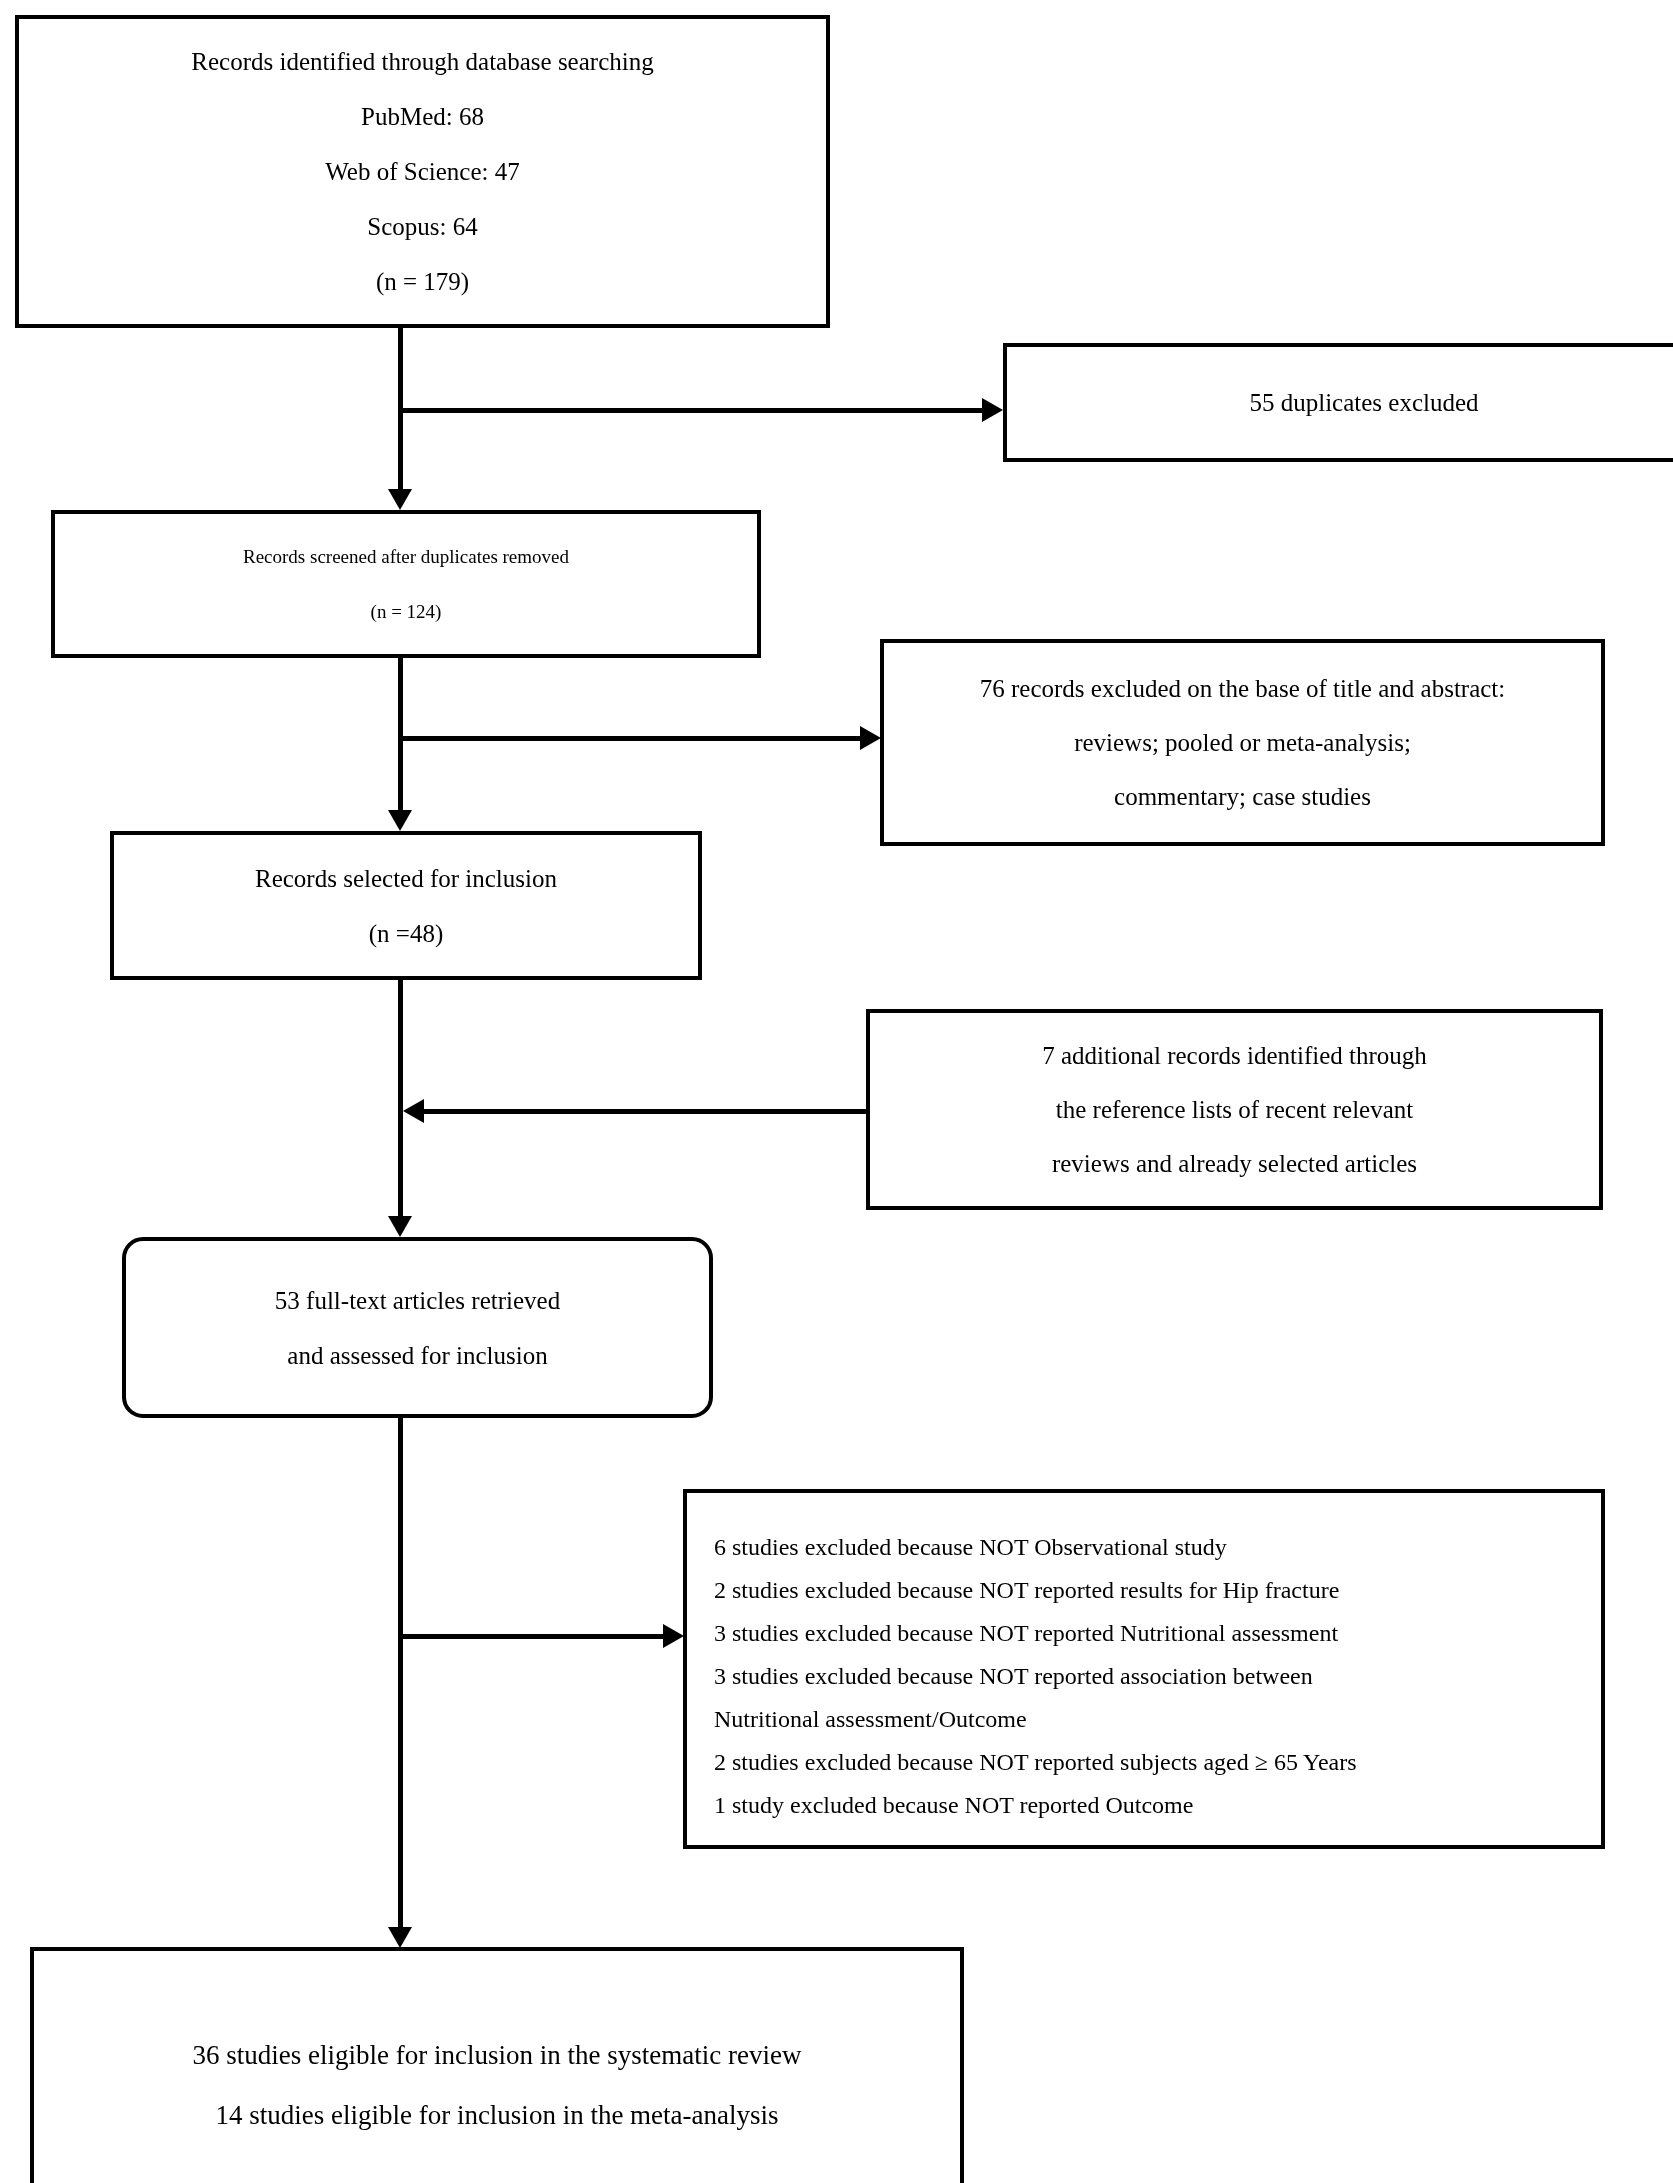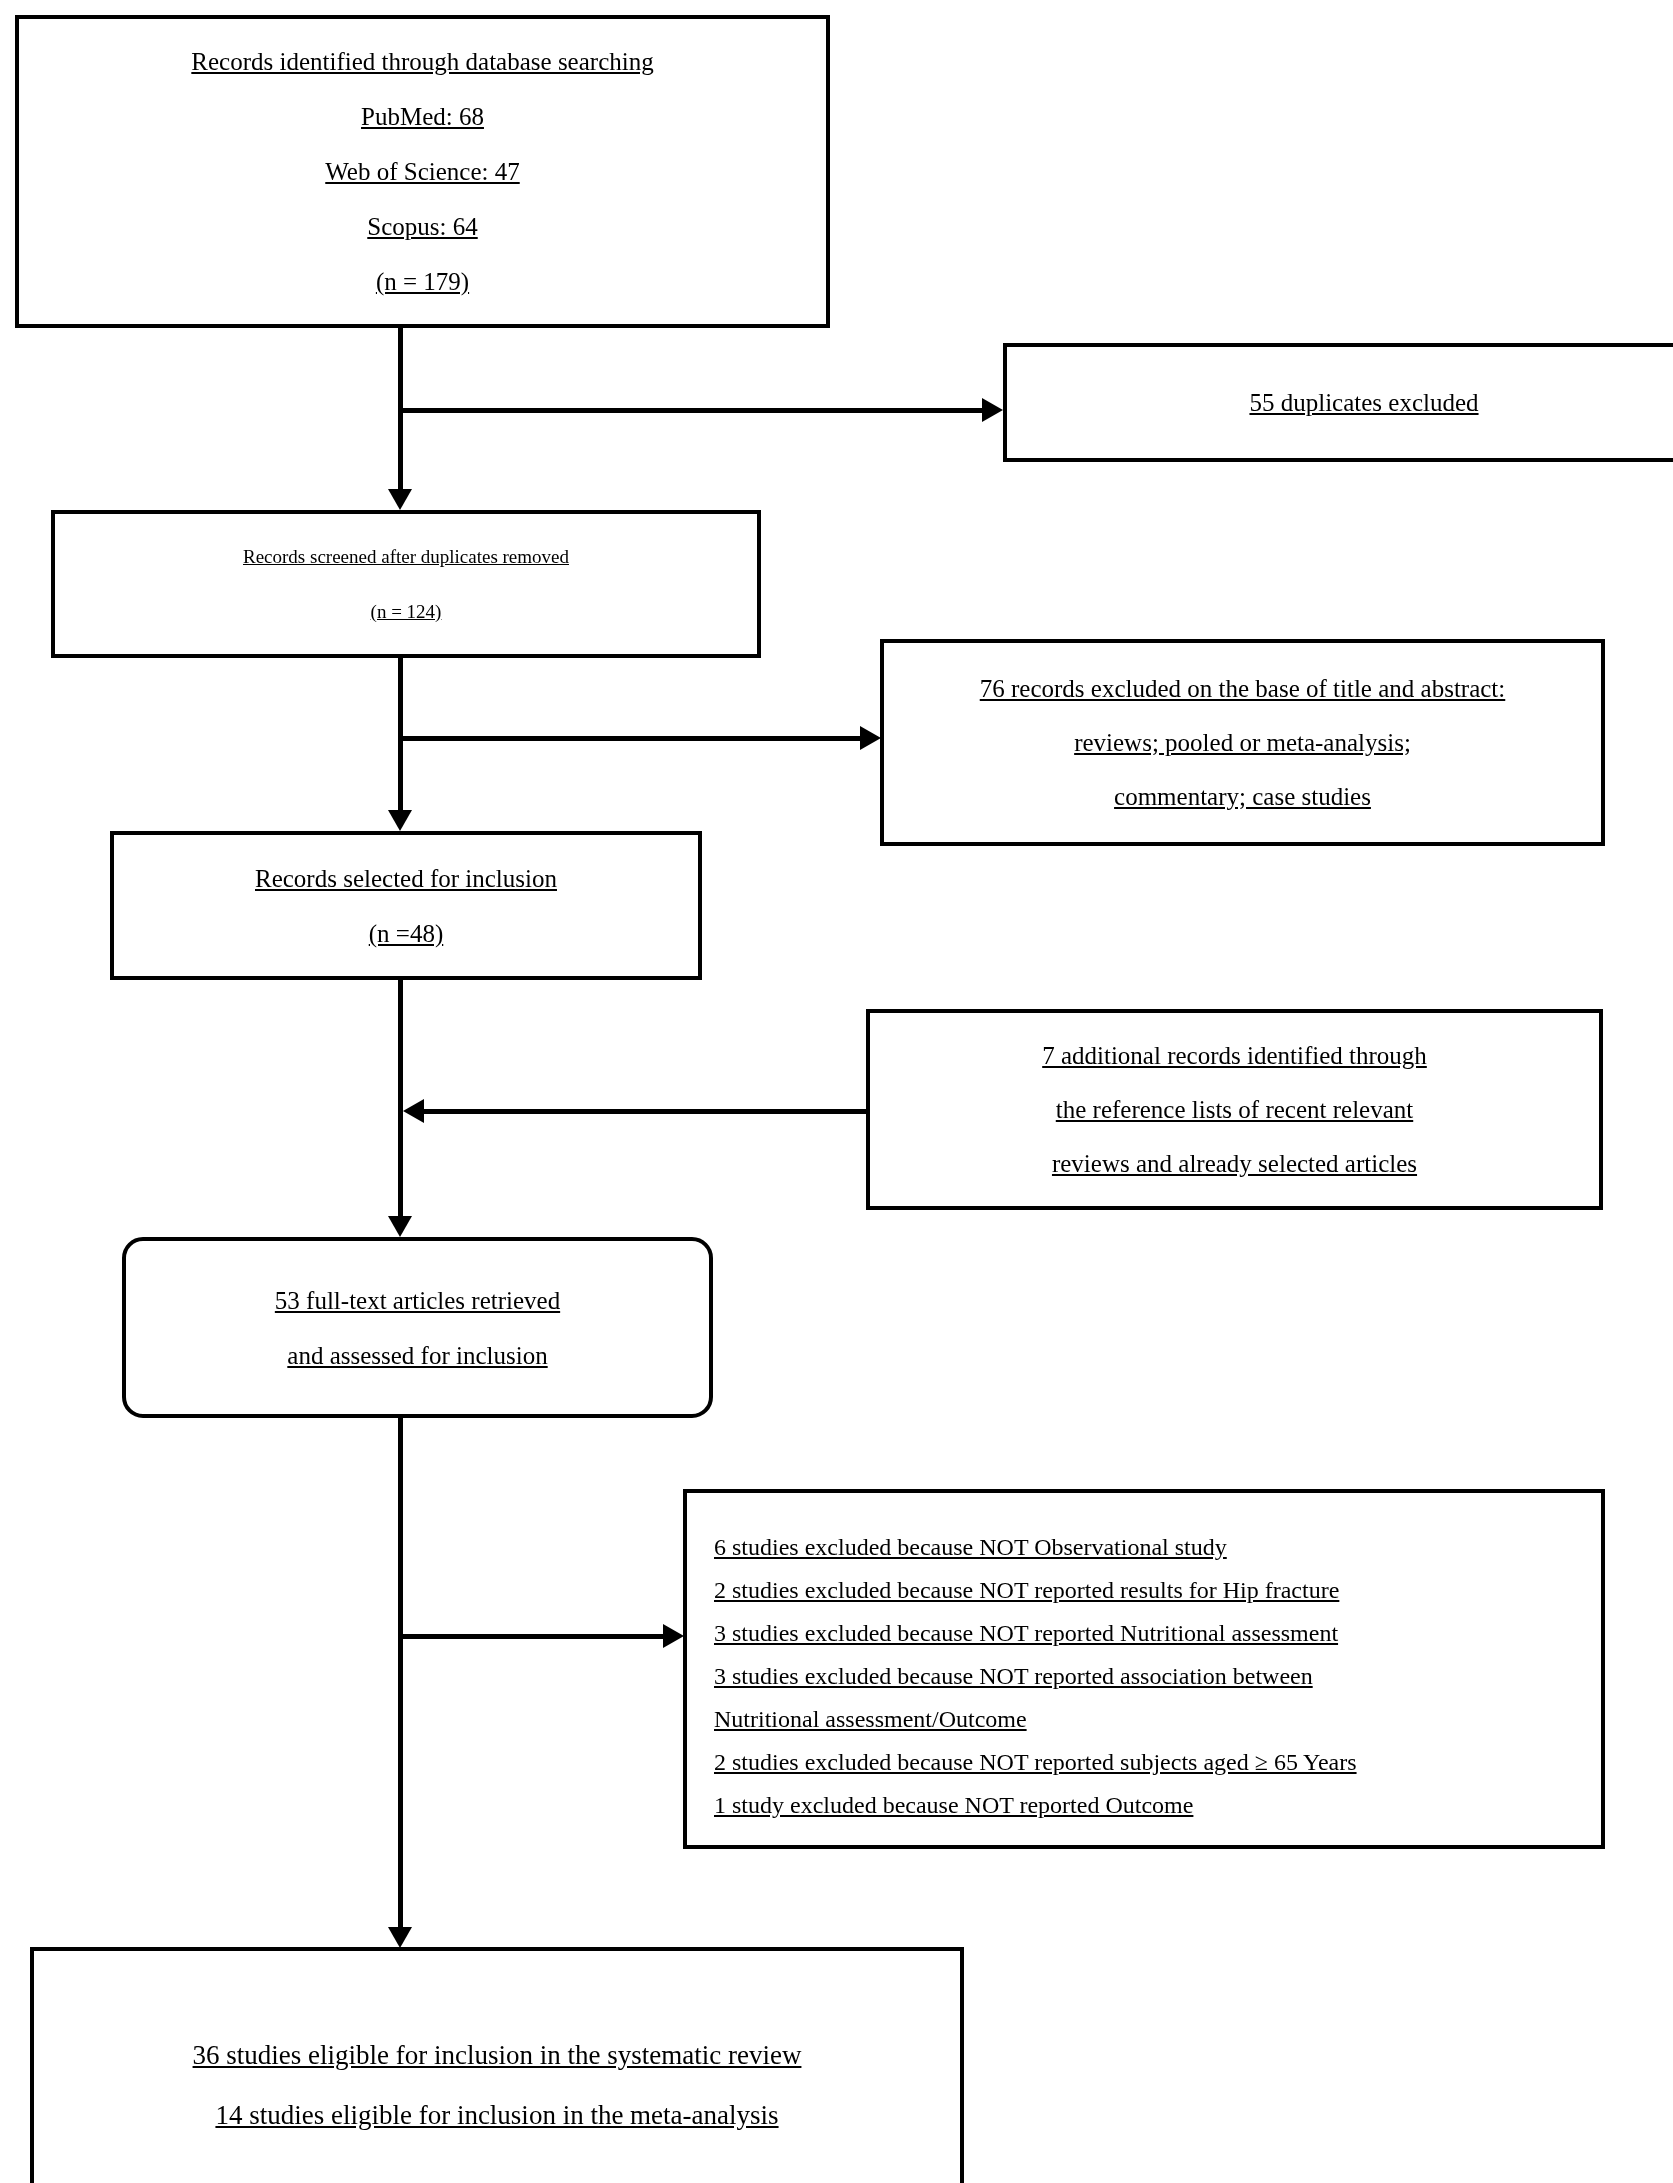--- a/index.html
+++ b/index.html
@@ -13,21 +13,20 @@
   }
   .box{
     position:absolute;
     box-sizing:border-box;
     border:4px solid #000;
     background:#fff;
     display:flex;
     flex-direction:column;
     justify-content:center;
     text-align:center;
-    text-decoration:underline;
   }
   .bline{white-space:nowrap;}
   
   #box-identified{left:15px;top:15px;width:815px;height:313px;font-size:25px;line-height:55px;}
   #box-screened{left:51px;top:510px;width:710px;height:148px;font-size:19px;line-height:55px;}
   #box-selected{left:110px;top:831px;width:592px;height:149px;font-size:25px;line-height:55px;}
   #box-fulltext{left:122px;top:1237px;width:591px;height:181px;font-size:25px;line-height:55px;border-radius:21px;}
   #box-final{left:30px;top:1947px;width:934px;height:276px;font-size:27px;line-height:60px;}
   
   #box-duplicates{left:1003px;top:343px;width:722px;height:119px;font-size:25px;line-height:50px;}

